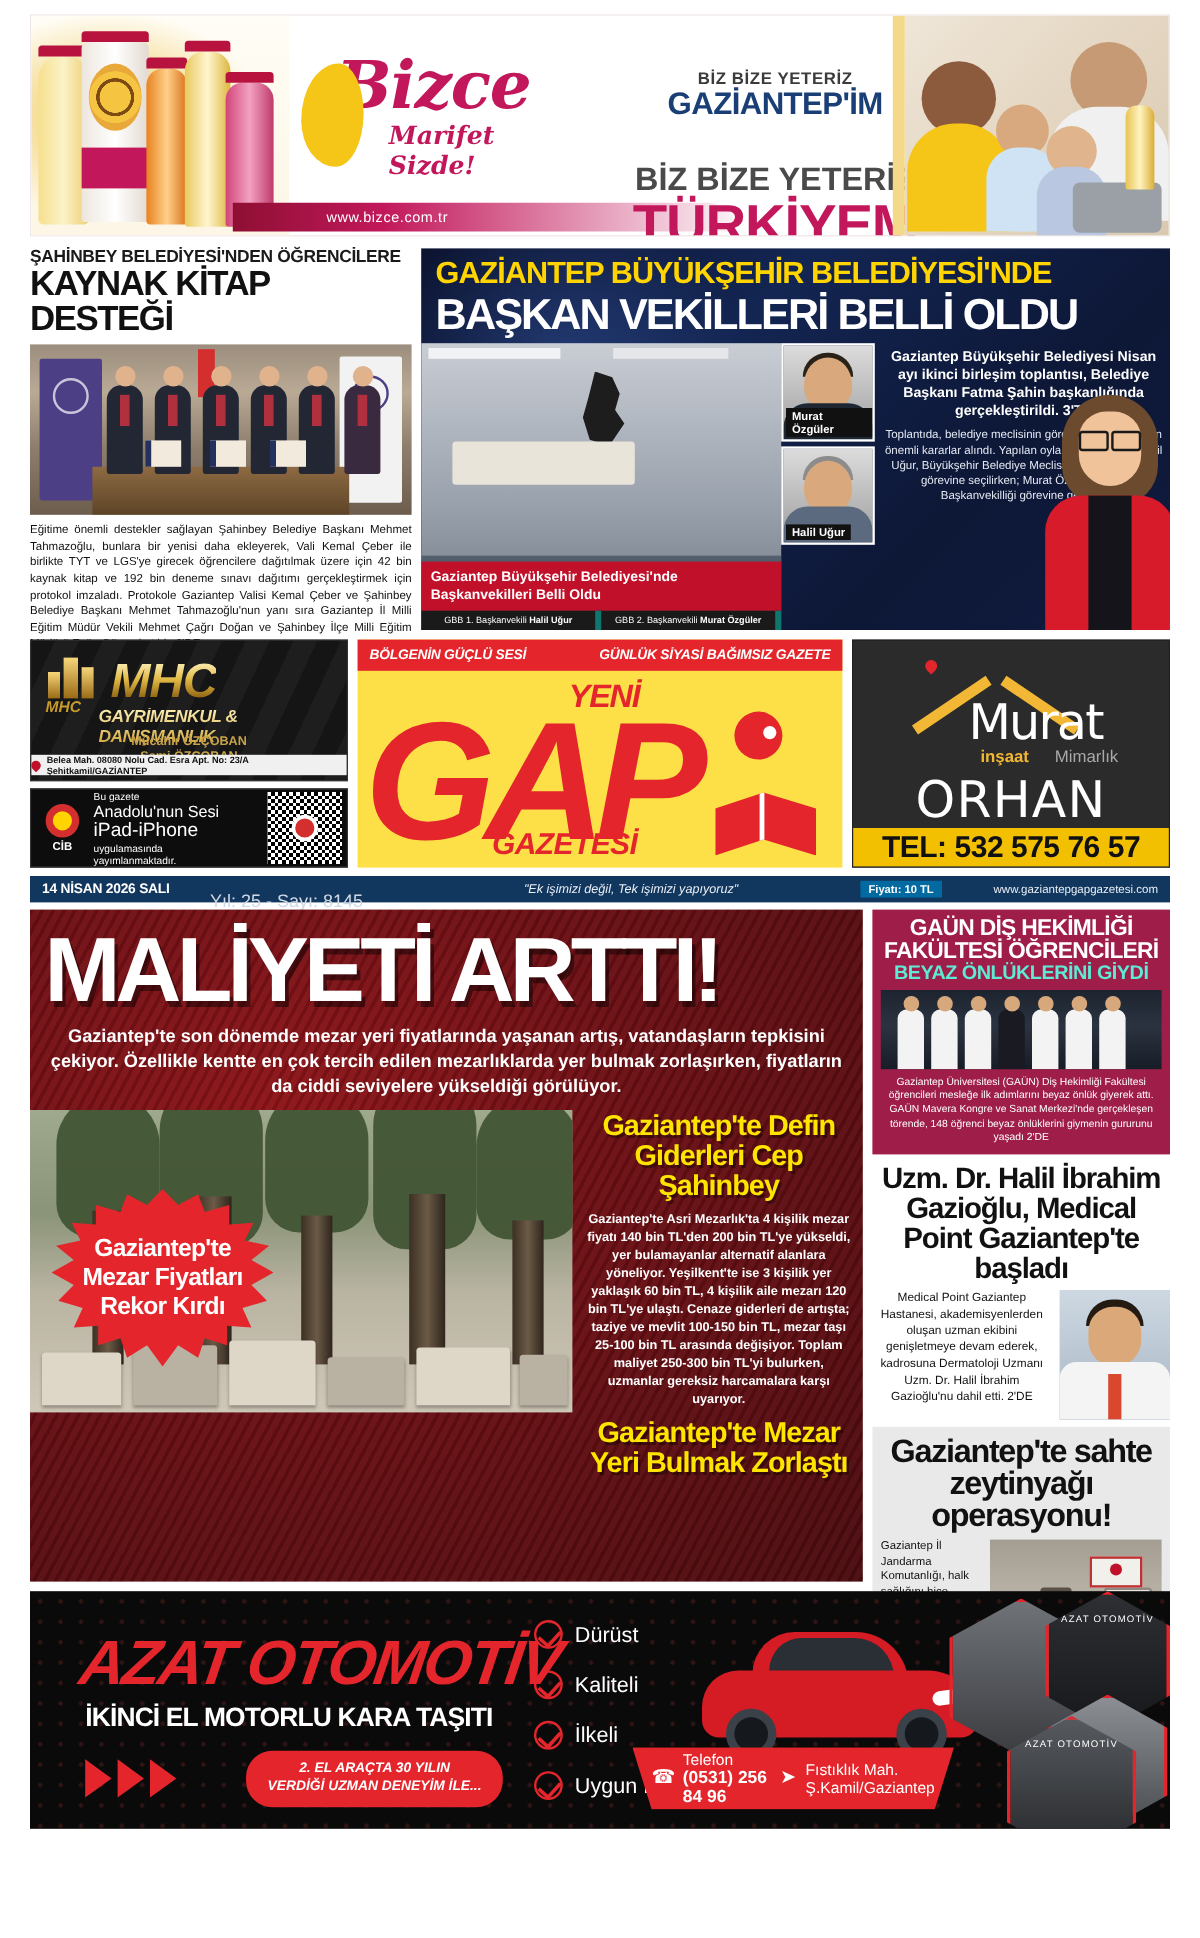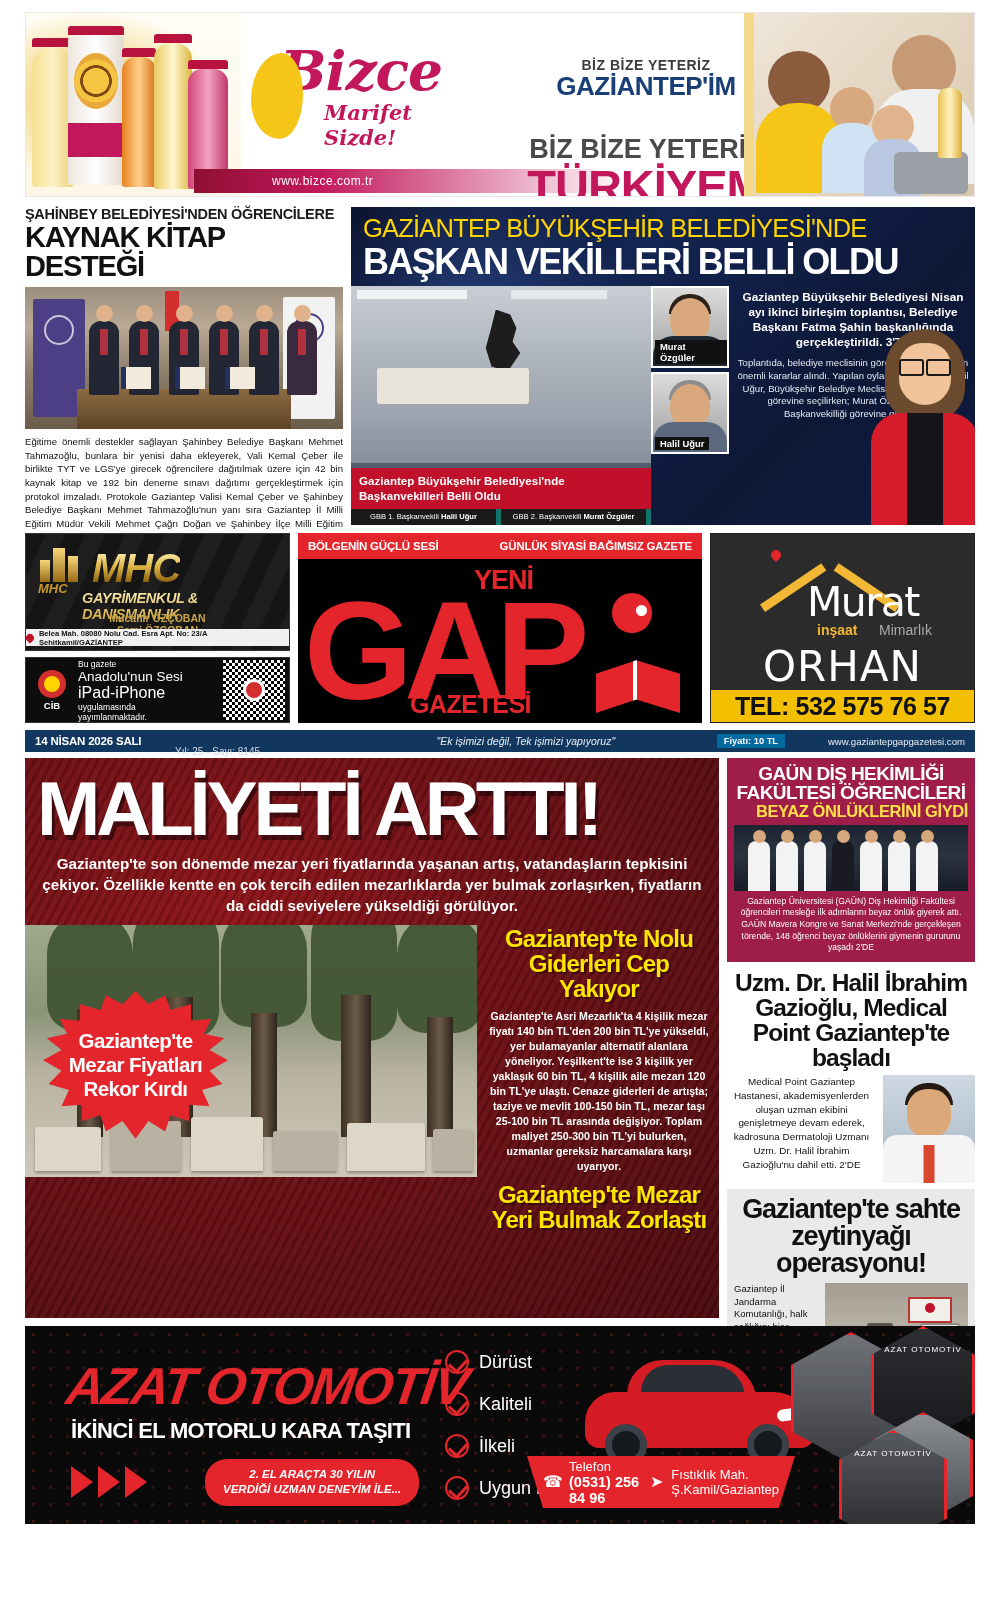--- a/index.html
+++ b/index.html
@@ -92,21 +92,21 @@
   .sb-person::after{content:"";position:absolute;left:11px;top:8px;width:8px;height:26px;background:#b03040;}
   .sb-desk{position:absolute;left:52px;right:52px;bottom:0;height:40px;background:linear-gradient(180deg,#8d6a42,#5d4427);}
   .sb-doc{position:absolute;bottom:40px;width:30px;height:22px;background:#f3eade;border-left:5px solid #24305e;}
   .sb-body { font-size:9.6px; line-height:1.42; color:#111; margin-top:6px; text-align:justify; }
 
   .buyuk { flex:1; display:flex; flex-direction:column;
     background: linear-gradient(135deg,#0c1430 0%, #132552 35%, #0d1736 70%, #101b3f 100%);
     position:relative; overflow:hidden;}
   .buyuk::before{content:"";position:absolute;left:-40px;top:-60px;width:320px;height:320px;
     background:radial-gradient(circle,rgba(70,110,200,.35),transparent 65%);}
-  .bs-kicker{ color:#ffd400; font-size:25.5px; font-weight:normal; letter-spacing:-0.8px;
+  .bs-kicker{ color:#ffd400; font-size:25.5px; font-weight:bold; letter-spacing:-0.8px;
      padding: 9px 0 0 12px; line-height:1; position:relative; z-index:2;}
   .bs-title{ color:#ffffff; font-size:36px; font-weight:bold; letter-spacing:-1.6px;
      padding: 2px 0 6px 12px; line-height:1; position:relative; z-index:2;}
   .bs-lower{ display:flex; flex:1; position:relative; z-index:2; }
 
   .bs-photo{ width:300px; position:relative; background:linear-gradient(180deg,#c9cdd4,#9aa2ad 55%,#6e7680); overflow:hidden;}
   .bs-photo-top{position:absolute;left:6px;top:4px;width:110px;height:9px;background:rgba(255,255,255,.75);}
   .bs-photo-top2{position:absolute;left:160px;top:4px;width:96px;height:9px;background:rgba(255,255,255,.55);}
   .bs-atat{position:absolute;left:128px;top:24px;width:48px;height:62px;background:#1d1d1d;
     clip-path: polygon(35% 0,65% 8%,78% 30%,70% 52%,86% 70%,60% 100%,26% 92%,14% 62%,24% 34%);}
@@ -181,21 +181,21 @@
   .cib-txt .l3{font-size:16px;}
   .cib-txt .l4{font-size:8.5px;}
   .cib-txt .l5{font-size:8.5px;}
   .cib-qr{ width:62px; height:60px; margin-right:4px;
     background:
       repeating-linear-gradient(0deg,#000 0 3px,#fff 3px 6px),
       repeating-linear-gradient(90deg,#000 0 3px,#fff 3px 6px);
     background-blend-mode:difference; position:relative;}
   .cib-qr::after{content:"";position:absolute;left:50%;top:50%;transform:translate(-50%,-50%);width:16px;height:16px;border-radius:50%;background:#d32f2f;border:3px solid #fff;}
 
-  .gap-col{ flex:1; background:#000000; position:relative; }
+  .gap-col{ flex:1; background:#fde047; position:relative;font-style:italic; }
   .gap-topbar{ height:26px; background:#e4262c; display:flex; align-items:center; justify-content:space-between;
     padding:0 10px; color:#fff; font-size:11.5px; font-weight:bold; letter-spacing:-0.2px;}
   .gap-logo-area{ position:relative; height:164px; }
   .gap-yeni{ position:absolute; left:176px; top:6px; font-size:27px; font-weight:bold; color:#e4262c; letter-spacing:-1px;}
   .gap-big{ position:absolute; left:6px; top:22px; font-size:140px; font-weight:bold; color:#e4262c;
     letter-spacing:-9px; line-height:1; font-family:"Liberation Sans", sans-serif;}
   .gap-gazetesi{ position:absolute; left:112px; bottom:4px; font-size:25px; font-weight:bold; color:#e4262c; letter-spacing:-0.5px;}
   .gap-man{ position:absolute; right:22px; top:34px; width:84px; height:120px;}
   .gap-man .head{position:absolute;left:16px;top:0;width:40px;height:40px;border-radius:50%;background:#e4262c;}
   .gap-man .head::after{content:"";position:absolute;left:24px;top:12px;width:11px;height:11px;border-radius:50%;background:#fff;}
@@ -214,21 +214,21 @@
   .murat-mim{ position:absolute; left:168px; top:88px; font-size:14px; color:#a9a9a9;}
   .murat-orhan{ position:absolute; left:0; right:0; top:108px; text-align:center; color:#fff; font-size:42px; letter-spacing:1px;
     font-family:"DejaVu Sans", sans-serif;}
   .murat-tel{ position:absolute; left:0; right:0; bottom:0; height:32px; background:#f2c000;
     text-align:center; line-height:32px; font-size:25px; font-weight:bold; color:#111; letter-spacing:-0.4px;}
 
   
   .infobar{ height:22px; margin-top:7px; background:#12375e; position:relative;
     display:flex; align-items:center; color:#fff;}
   .infobar .ib-date{ width:150px; padding-left:10px; font-size:11.5px; font-weight:bold; letter-spacing:-0.2px;}
-  .infobar .ib-issue{ width:160px; font-size:10px; color:#cfd9e6;margin-top:20px;}
+  .infobar .ib-issue{ width:160px; font-size:15px; color:#cfd9e6;margin-top:20px;}
   .infobar .ib-slogan{ flex:1; text-align:center; font-size:10.5px; font-style:italic; color:#e8eef5;}
   .infobar .ib-price{ background:#0369a1; font-size:9.3px; font-weight:bold; padding:2px 7px; margin-right:10px;}
   .infobar .ib-web{ width:180px; text-align:right; padding-right:10px; font-size:9.6px; color:#e8eef5;}
 
   
   .row-main{ display:flex; gap:8px; margin-top:6px; height:560px;}
 
   .main-left{ flex:1; position:relative;
     background: radial-gradient(ellipse at 30% 30%, #8e1418 0%, #6d0f14 40%, #4a0b0f 100%); overflow:hidden;}
   .main-left::before{content:"";position:absolute;inset:0;
@@ -259,21 +259,21 @@
      text-shadow:2px 2px 0 rgba(0,0,0,.4);}
   .ml-body{ color:#fff; font-size:10.6px; font-weight:bold; line-height:1.42; margin-top:7px; text-align:center;}
   .ml-sub2{ color:#ffe400; font-size:24px; font-weight:bold; line-height:1.04; text-align:center; letter-spacing:-0.8px;
      margin-top:9px; text-shadow:2px 2px 0 rgba(0,0,0,.4);}
 
   
   .main-right{ width:248px; display:flex; flex-direction:column; gap:6px;}
   .gaun{ background:#9e1d49; padding:6px 7px 8px 7px;}
   .gaun-t1{ color:#fff; font-size:19px; font-weight:bold; text-align:center; line-height:1.0; letter-spacing:-0.6px;}
   .gaun-t2{ color:#fff; font-size:19px; font-weight:bold; text-align:center; line-height:1.0; letter-spacing:-0.6px;}
-  .gaun-t3{ color:#fde047; font-size:16.5px; font-weight:bold; text-align:right; line-height:1.0; letter-spacing:-0.4px; margin-top:1px;}
+  .gaun-t3{ color:#5eead4; font-size:16.5px; font-weight:bold; text-align:center; line-height:1.0; letter-spacing:-0.4px; margin-top:1px;}
   .gaun-photo{ height:66px; margin-top:5px; position:relative; overflow:hidden;
     background:linear-gradient(180deg,#1d2430 0%, #2b3340 45%, #171d27 100%);}
   .gp{position:absolute;bottom:0;width:22px;height:50px;background:#f3f3f3;border-radius:8px 8px 0 0;}
   .gp::before{content:"";position:absolute;left:5px;top:-11px;width:13px;height:13px;border-radius:50%;background:#d8a87d;}
   .gp.suit{background:#1a1a22;}
   .gaun-body{ color:#fff; font-size:8.6px; line-height:1.36; margin-top:5px; text-align:center;}
 
   .uzm-title{ color:#111; font-size:24.5px; font-weight:bold; text-align:center; line-height:1.02; letter-spacing:-0.9px; margin-top:2px;}
   .uzm-wrap{ display:flex; gap:7px; margin-top:5px; }
   .uzm-text{ flex:1; font-size:9.9px; line-height:1.4; color:#111; text-align:center;}
@@ -557,21 +557,21 @@
           <div class="grave dark" style="left:86px;width:70px;height:50px"></div>
           <div class="grave" style="left:166px;width:72px;height:54px"></div>
           <div class="grave dark" style="left:248px;width:64px;height:40px"></div>
           <div class="grave" style="left:322px;width:78px;height:48px"></div>
           <div class="grave dark" style="left:408px;width:40px;height:42px"></div>
           <div class="starburst">
             <span>Gaziantep'te Mezar Fiyatları Rekor Kırdı</span>
           </div>
         </div>
         <div class="ml-col">
-          <div class="ml-sub1">Gaziantep'te Nolu Giderleri Cep Yakıyor</div>
+          <div class="ml-sub1">Gaziantep'te Defin Giderleri Cep Şahinbey</div>
           <div class="ml-body">Gaziantep'te Asri Mezarlık'ta 4 kişilik mezar fiyatı 140 bin TL'den 200 bin TL'ye yükseldi, yer bulamayanlar alternatif alanlara yöneliyor. Yeşilkent'te ise 3 kişilik yer yaklaşık 60 bin TL, 4 kişilik aile mezarı 120 bin TL'ye ulaştı. Cenaze giderleri de artışta; taziye ve mevlit 100-150 bin TL, mezar taşı 25-100 bin TL arasında değişiyor. Toplam maliyet 250-300 bin TL'yi bulurken, uzmanlar gereksiz harcamalara karşı uyarıyor.</div>
           <div class="ml-sub2">Gaziantep'te Mezar Yeri Bulmak Zorlaştı</div>
         </div>
       </div>
     </div>
 
     <div class="main-right">
 
       <div class="gaun">
         <div class="gaun-t1">GAÜN DİŞ HEKİMLİĞİ</div>

